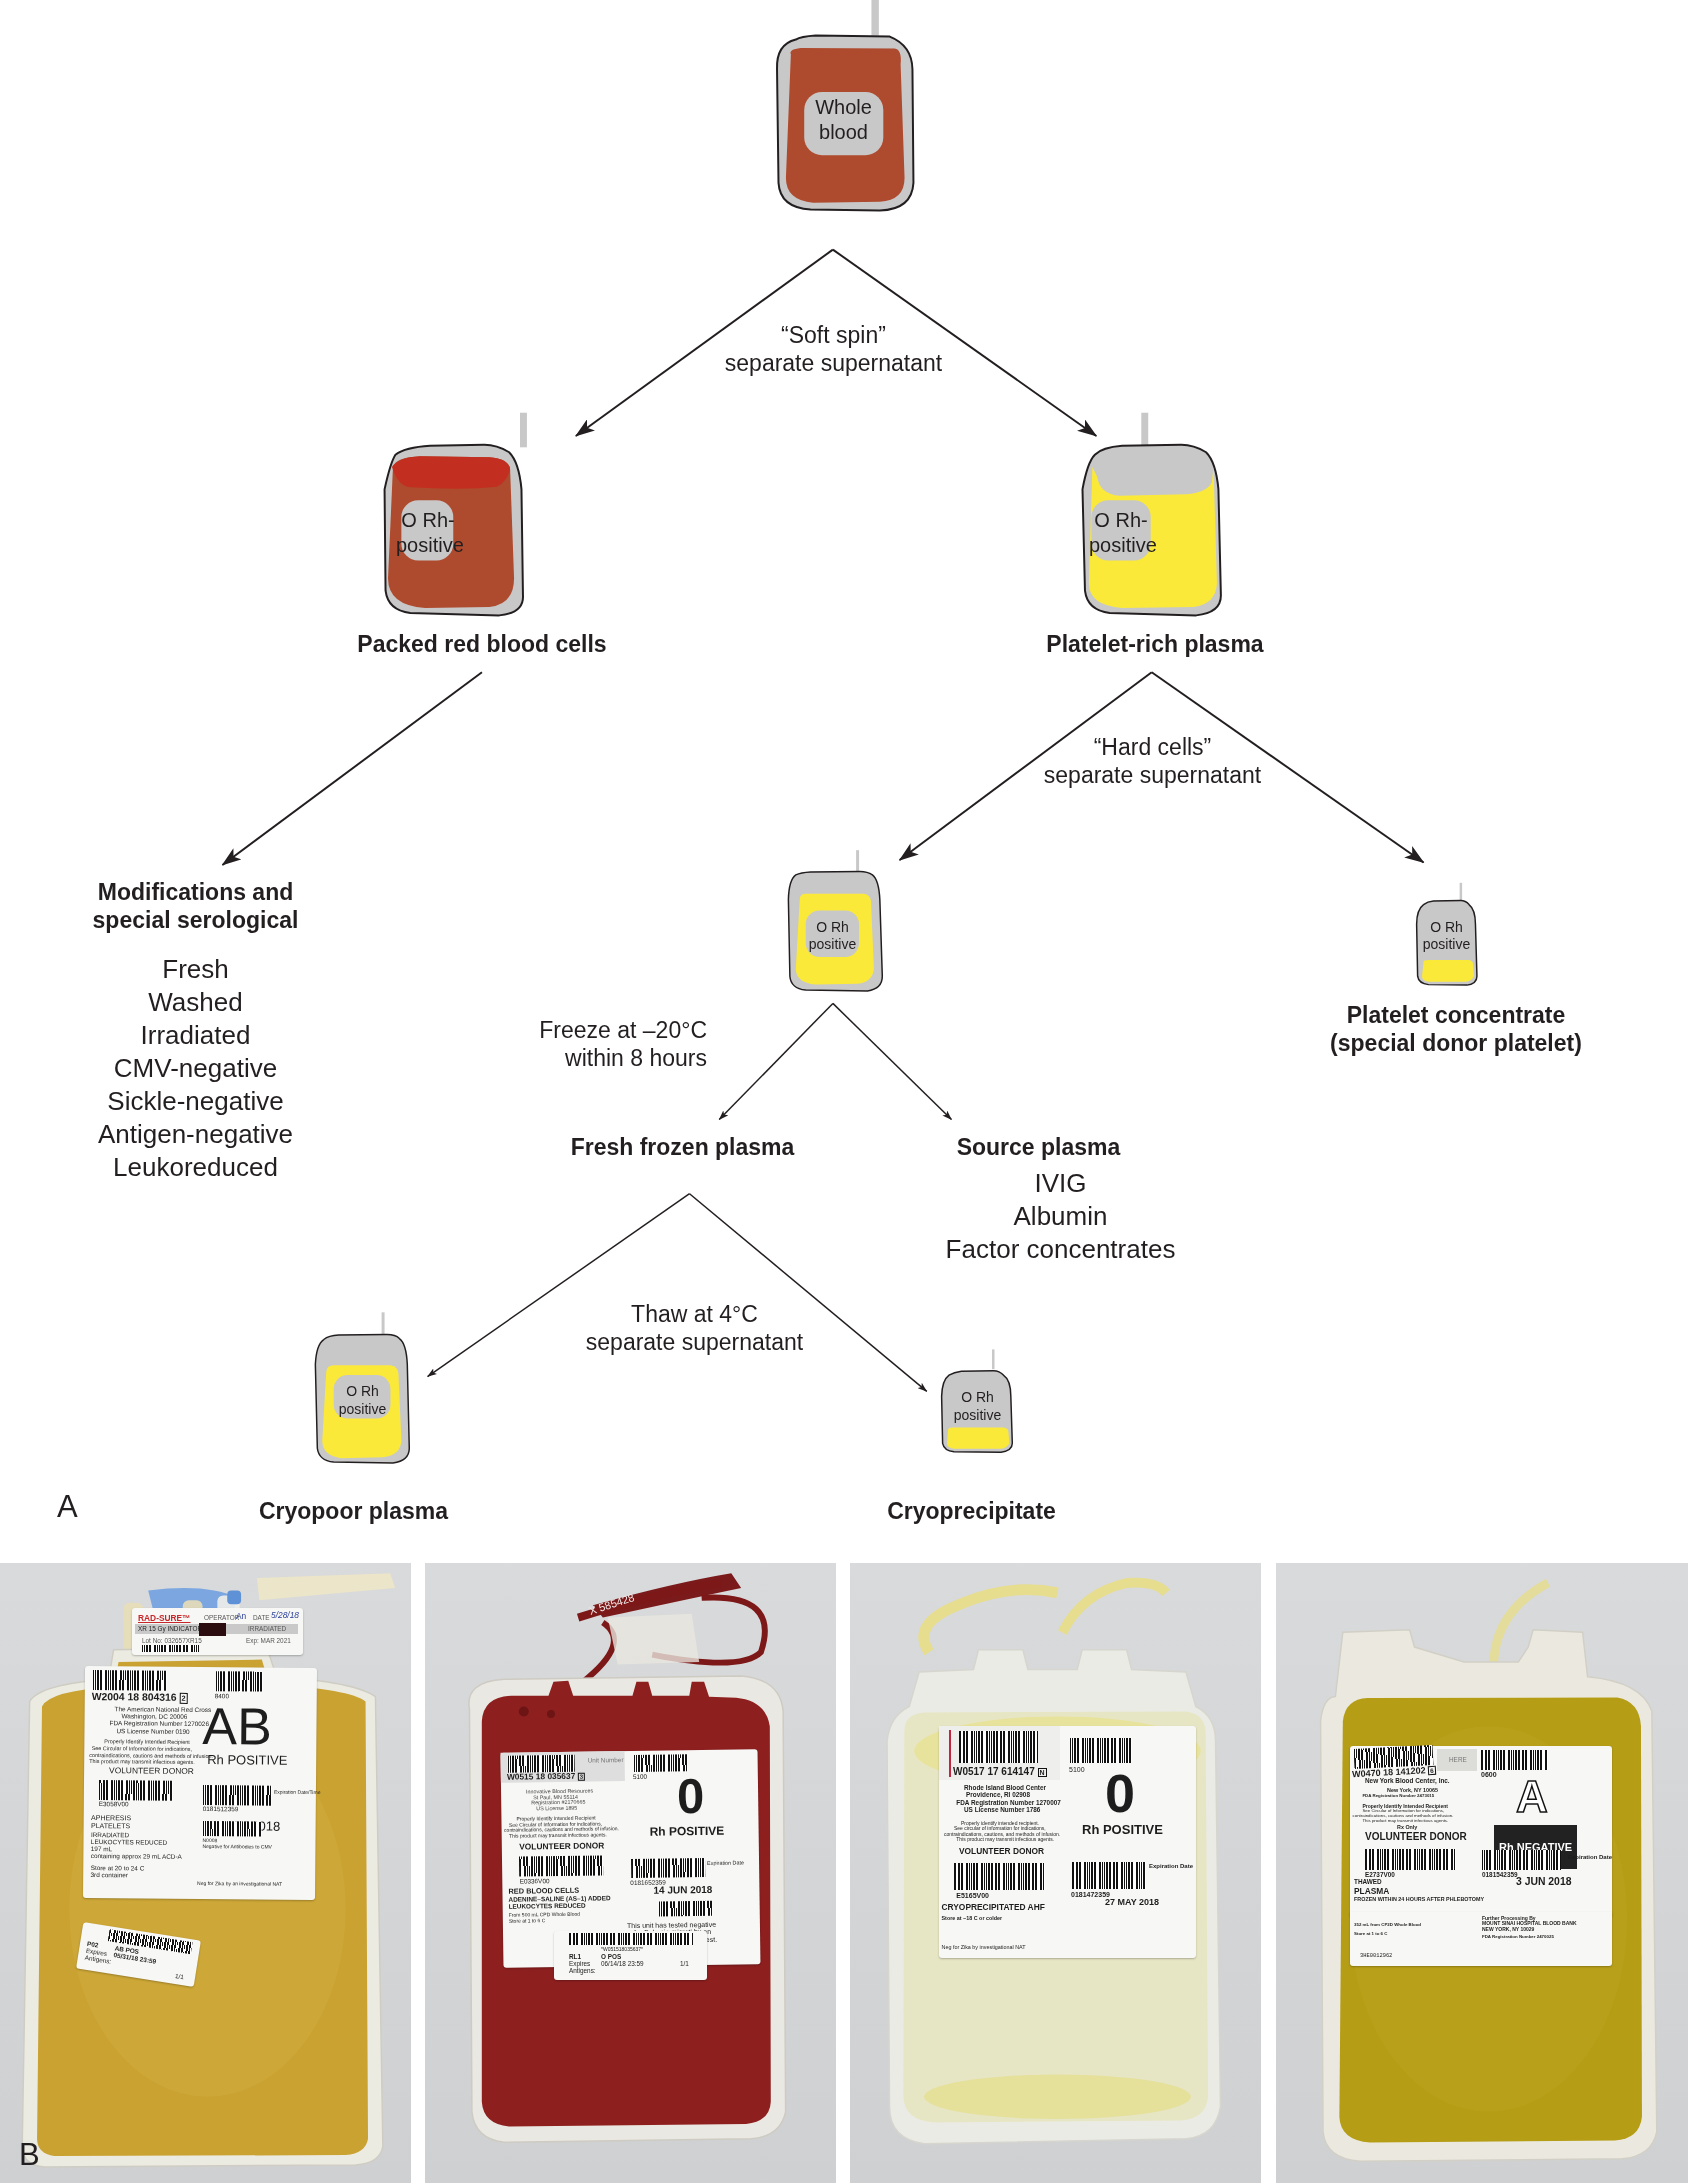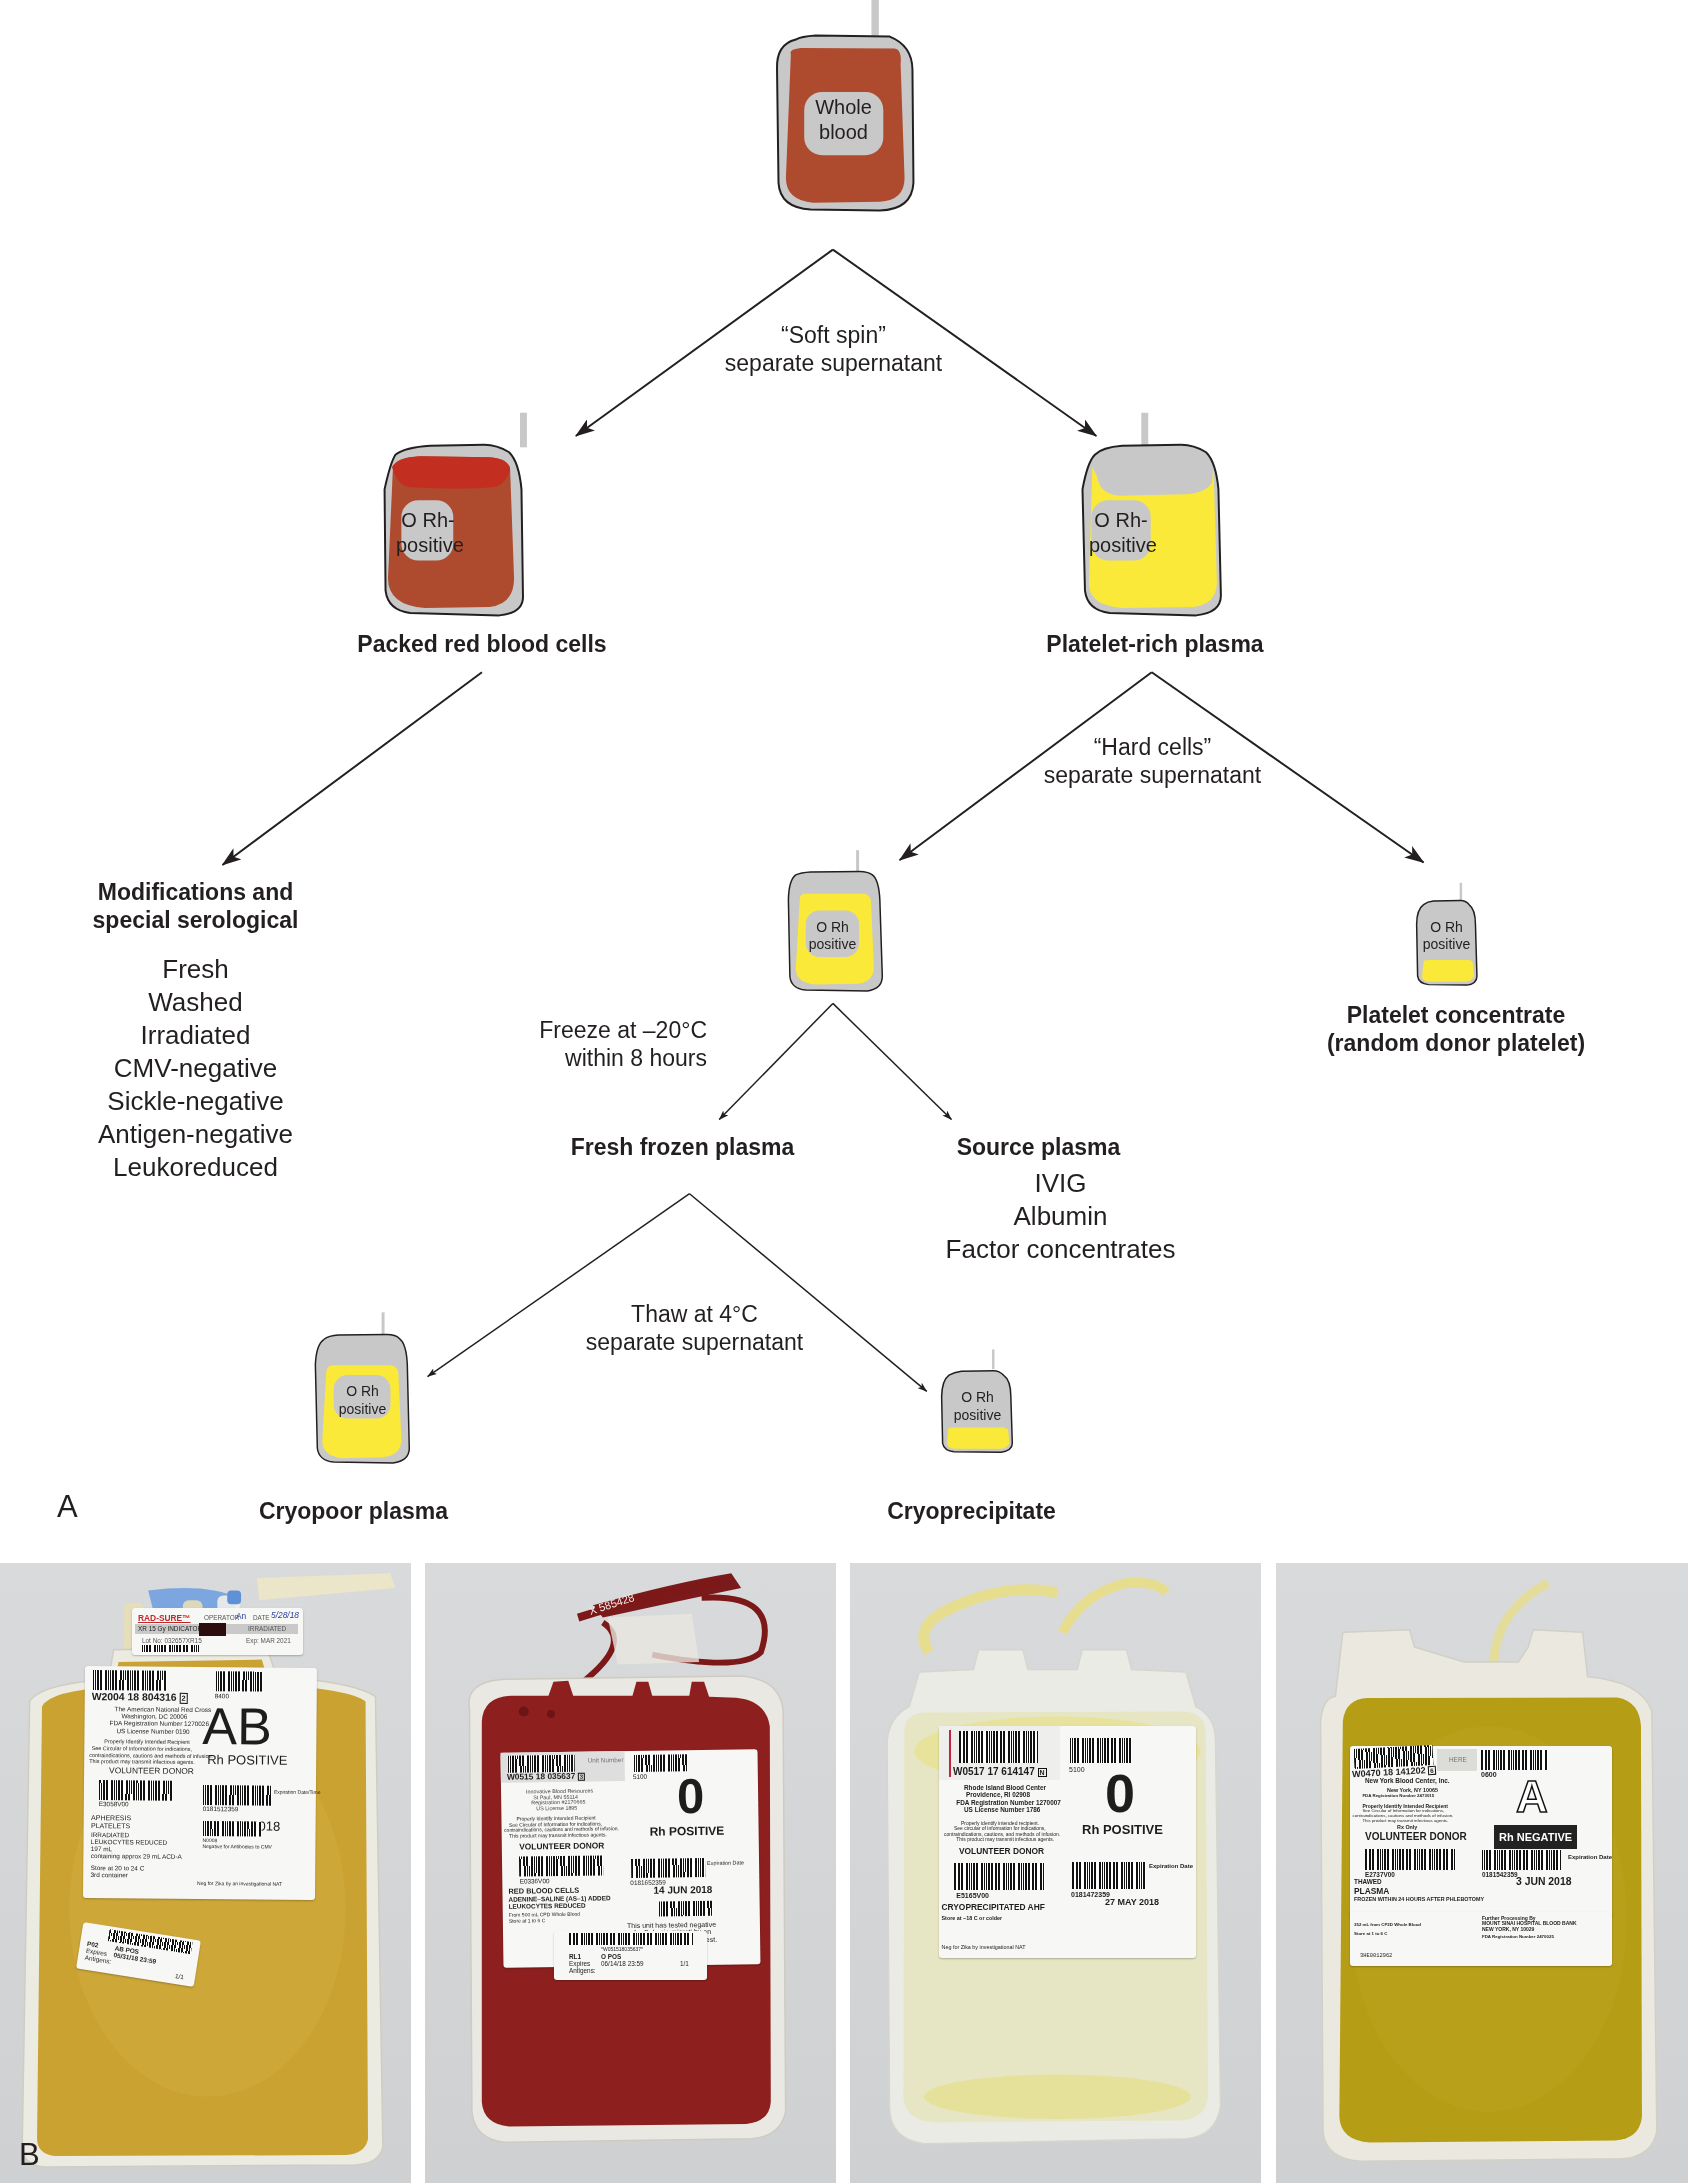--- a/index.html
+++ b/index.html
@@ -164,21 +164,21 @@
     <div>Washed</div>
     <div>Irradiated</div>
     <div>CMV-negative</div>
     <div>Sickle-negative</div>
     <div>Antigen-negative</div>
     <div>Leukoreduced</div>
   </div>
 
   <div class="lbl bold t52" style="left:1246px;top:1001px;width:420px;">
     <div>Platelet concentrate</div>
-    <div>(random donor platelet)</div>
+    <div>(special donor platelet)</div>
   </div>
 
   <div class="lbl bold t52" style="left:534px;top:1133px;width:297px;">Fresh frozen plasma</div>
   <div class="lbl bold t52" style="left:890px;top:1133px;width:297px;">Source plasma</div>
   <div class="list" style="left:912px;top:1167px;width:297px;">
     <div>IVIG</div>
     <div>Albumin</div>
     <div>Factor concentrates</div>
   </div>
 
@@ -370,21 +370,21 @@
     <ellipse cx="430" cy="720" rx="280" ry="390" fill="#bfa520" opacity="0.45"></ellipse>
   </svg>
   <div class="label-card" style="left:74px;top:183px;width:262px;height:171px;">
     <div class="barcode" style="left:4px;top:1px;width:79px;height:20px;transform:rotate(-3deg);"></div>
     <div style="position:absolute;left:87px;top:3px;width:40px;height:22px;background:#dcdcd8;"></div>
     <div class="tiny" style="left:99px;top:10px;color:#777;">HERE</div>
     <div class="med" style="left:2px;top:21px;font-size:9px;transform:rotate(-3deg);"><span>W0470 18 141202</span> <span style="border:0.5px solid #111;font-size:6.4px;padding:0 1px;">6</span></div>
     <div class="barcode" style="left:131px;top:4px;width:67px;height:20px;"></div>
     <div class="tiny" style="left:131px;top:25px;font-size:7px;font-weight:bold;">0600</div>
     <div style="position:absolute;left:166px;top:29px;font-size:44px;font-weight:bold;line-height:44px;color:#fff;-webkit-text-stroke:1.5px #111;">A</div>
-    <div style="position:absolute;left:144px;top:79px;padding:6px 5px;background:#222;color:#fff;font-size:11px;font-weight:bold;">Rh NEGATIVE</div>
+    <div style="position:absolute;left:144px;top:79px;padding:16px 5px;background:#222;color:#fff;font-size:11px;font-weight:bold;">Rh NEGATIVE</div>
     <div class="tiny" style="left:15px;top:31px;font-weight:bold;">New York Blood Center, Inc.</div>
     <div class="tiny" style="left:37px;top:41px;font-size:5.4px;font-weight:bold;">New York, NY 10065</div>
     <div class="tiny" style="left:12.4px;top:47px;font-size:4.4px;font-weight:bold;">FDA Registration Number 2473015</div>
     <div class="tiny" style="left:12.4px;top:57px;font-size:5px;font-weight:bold;">Properly Identify Intended Recipient</div>
     <div class="tiny" style="left:12.4px;top:62px;font-size:4.4px;">See Circular of Information for indications,</div>
     <div class="tiny" style="left:2.5px;top:67px;font-size:4.4px;">contraindications, cautions and methods of infusion.</div>
     <div class="tiny" style="left:12.4px;top:72px;font-size:4.4px;">This product may transmit infectious agents.</div>
     <div class="tiny" style="left:47px;top:78px;font-size:5.4px;font-weight:bold;">Rx Only</div>
     <div class="med" style="left:15px;top:85px;font-size:10px;">VOLUNTEER DONOR</div>
     <div class="barcode" style="left:15px;top:103px;width:91px;height:21px;"></div>

